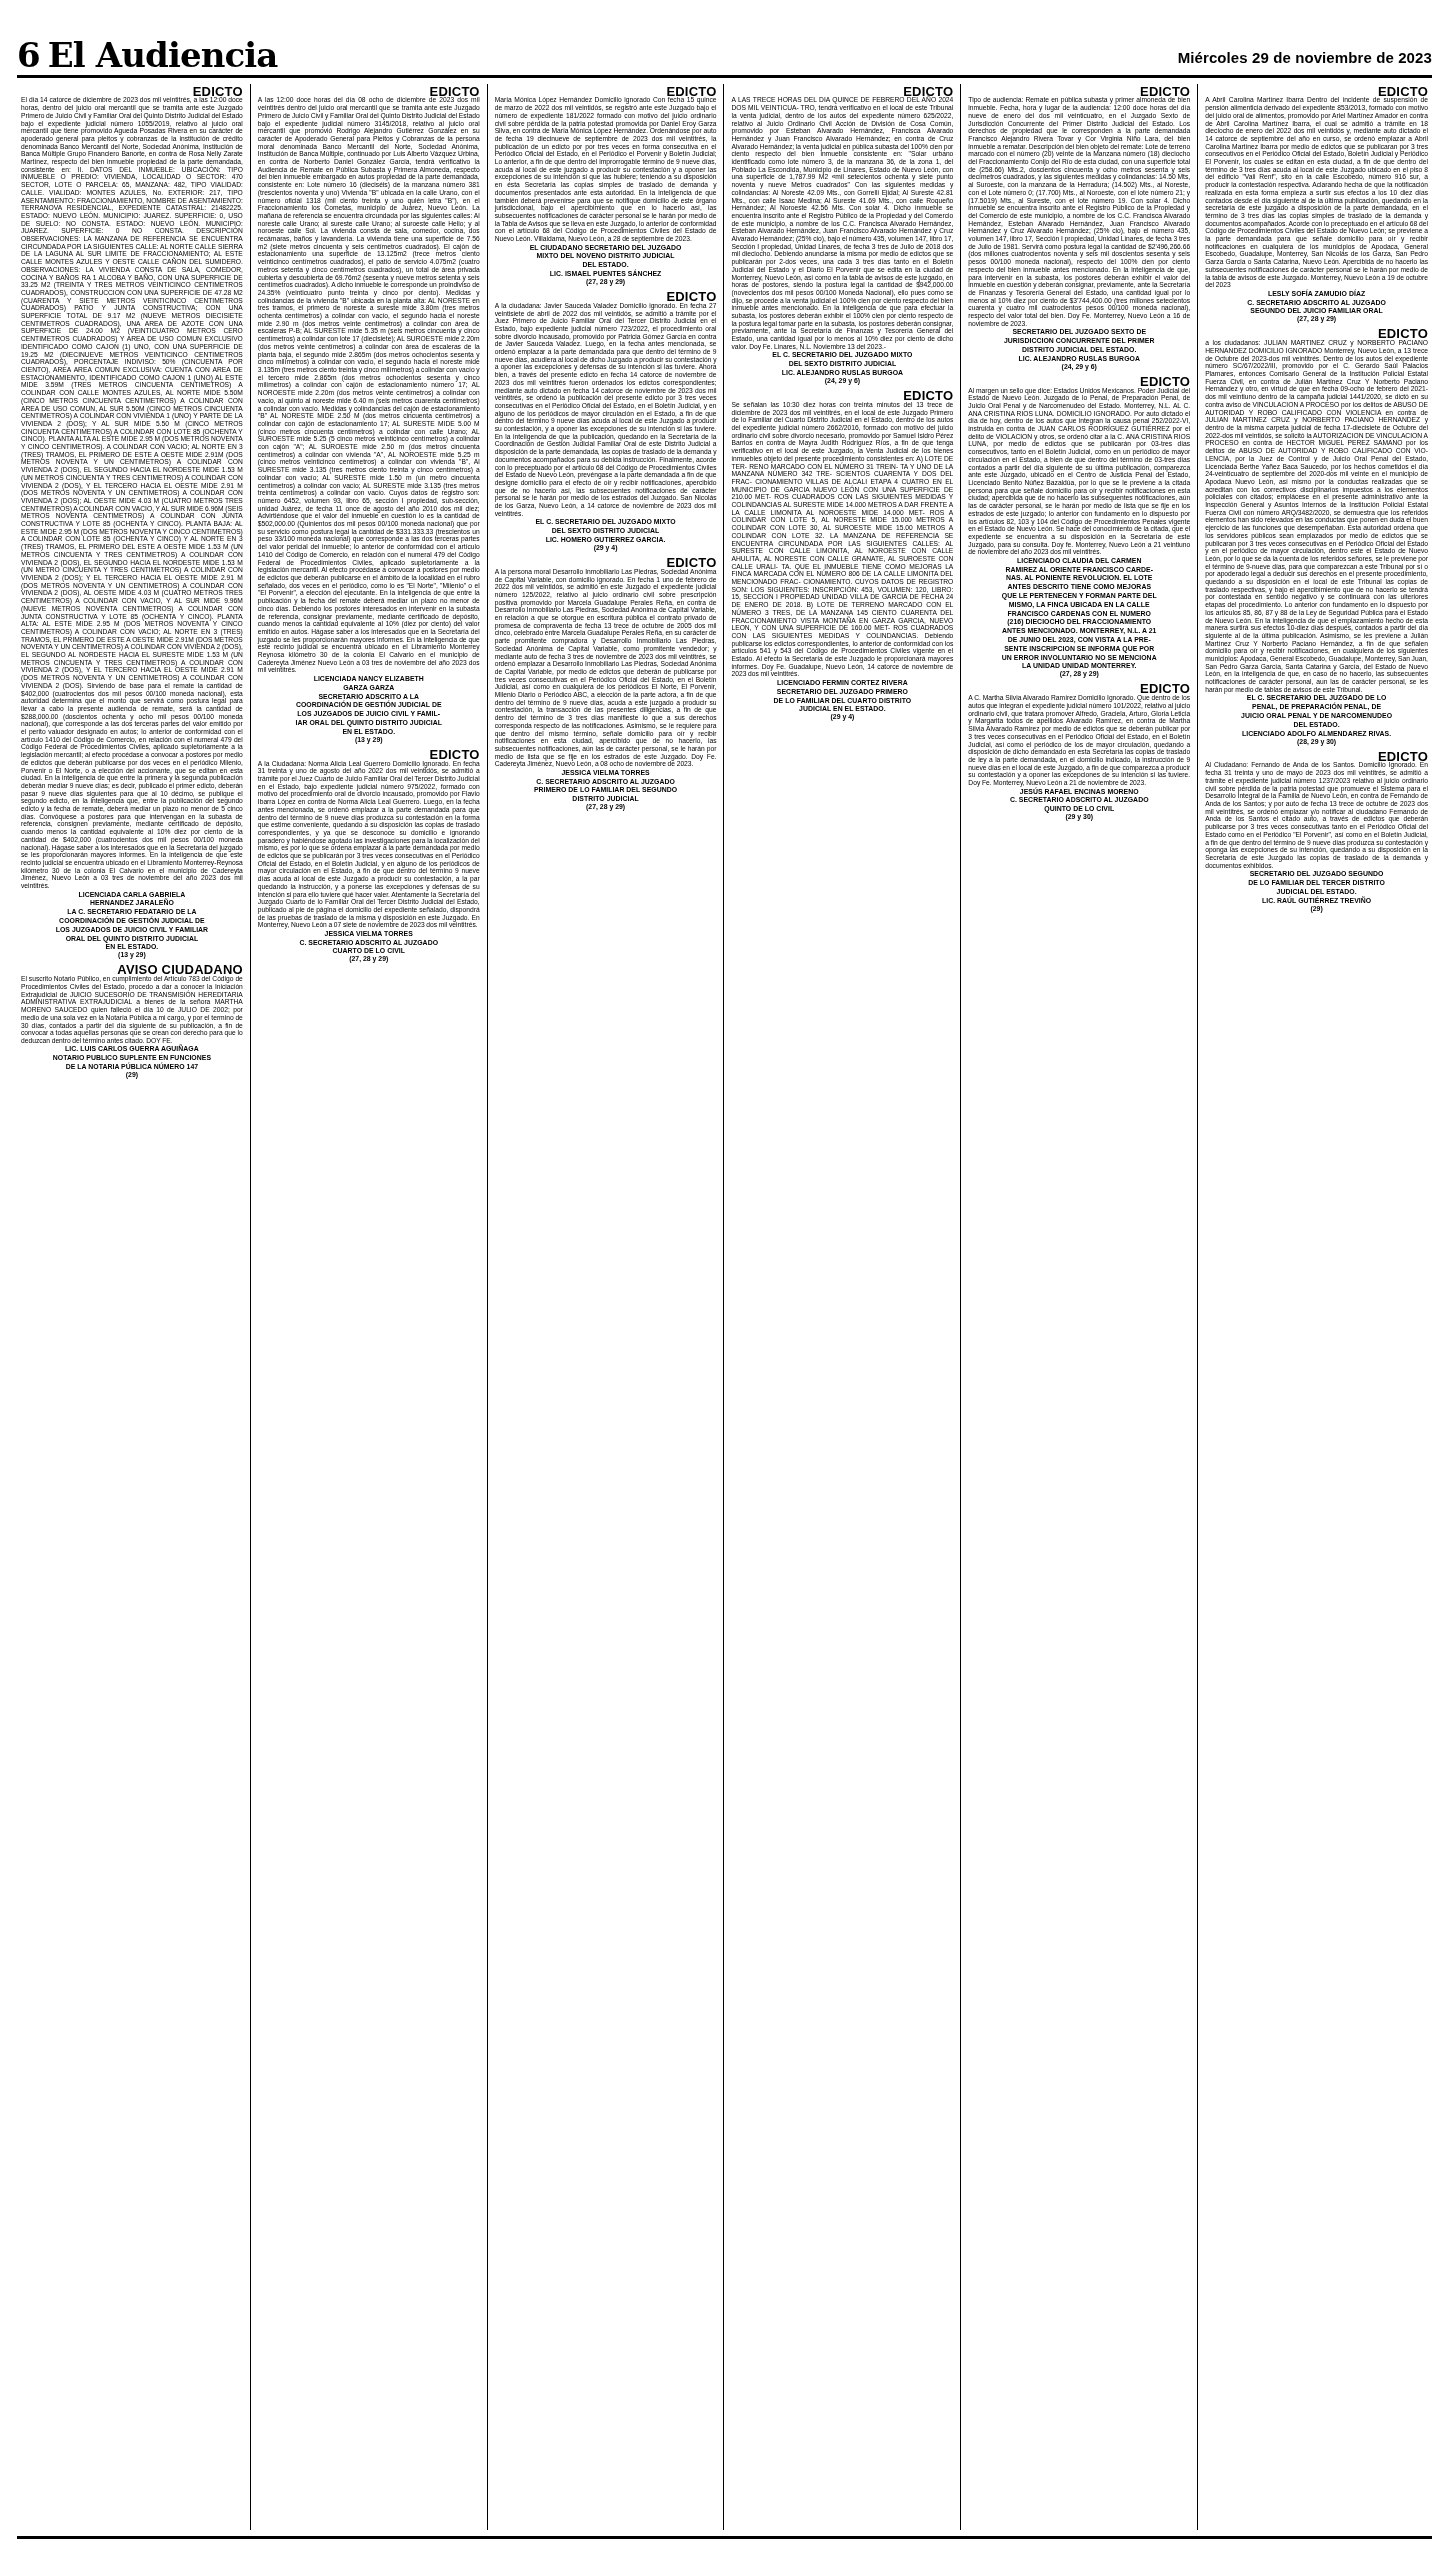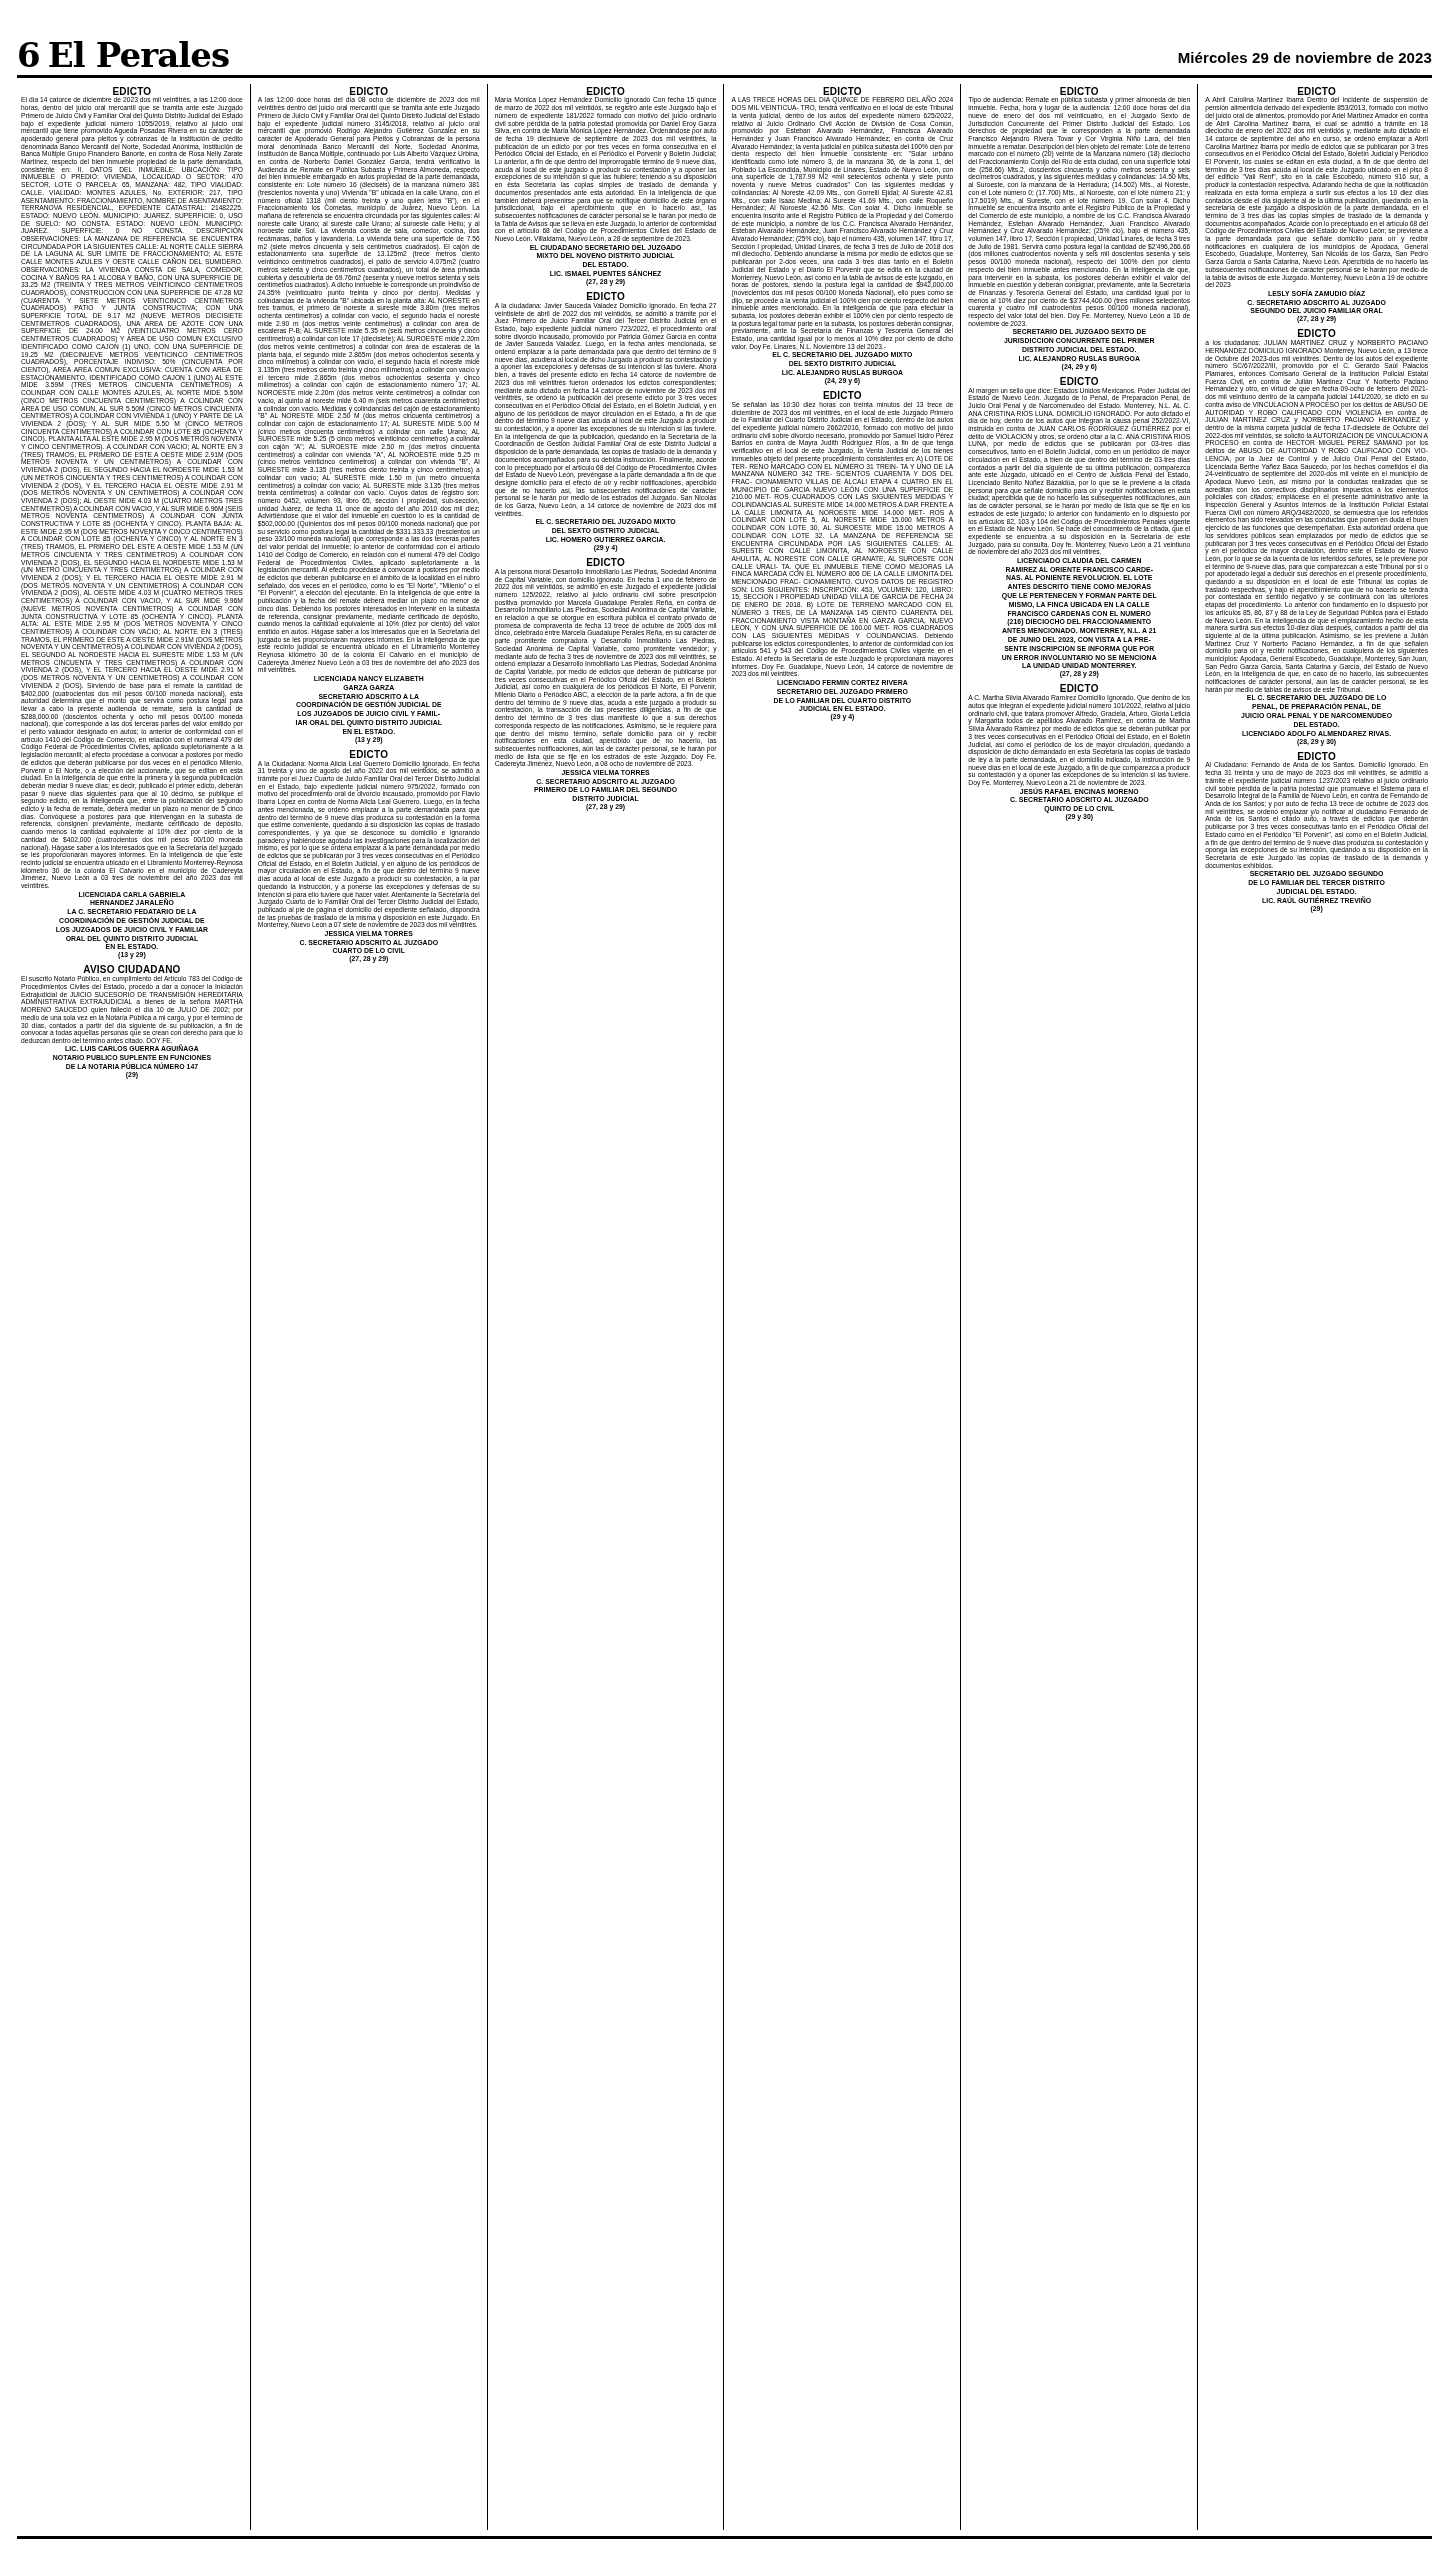--- a/index.html
+++ b/index.html
@@ -34,21 +34,21 @@
     box-sizing:border-box;
     border-right:0.8px solid #000;
     overflow:hidden;
   }
   .col:last-child{border-right:none;}
 
   .edict{margin:0 0 1.6px 0;}
   .edict + .edict{margin-top:5.5px;}
 
   .hd{
-    text-align:center;font-weight:700;font-size:10px;line-height:9px;
+    text-align:right;font-weight:700;font-size:13px;line-height:9px;
     letter-spacing:0.2px;margin:3.1px 0 0.8px 0;
   }
   .p{
     font-size:6.7px;line-height:7.7px;
     text-align:justify;text-justify:inter-word;
     margin:0;
     hyphens:auto;
     word-spacing:-0.2px;
   }
   .sig{
@@ -58,21 +58,21 @@
   .ref{text-align:center;font-weight:700;font-size:6.9px;line-height:8.6px;margin:0;}
 </style>
 </head>
 <body>
 
 <div class="page">
 
   <div class="masthead">
     <div class="brand">
       <span class="folio">6</span>
-      <span class="brandname">El Perales</span>
+      <span class="brandname">El Audiencia</span>
     </div>
     <div class="dateline">Miércoles 29 de noviembre de 2023</div>
   </div>
 
   <div class="rule-top"></div>
 
   <div class="cols" id="cols">
       <div class="col">
         <div class="edict">
           <div class="hd">EDICTO</div>

